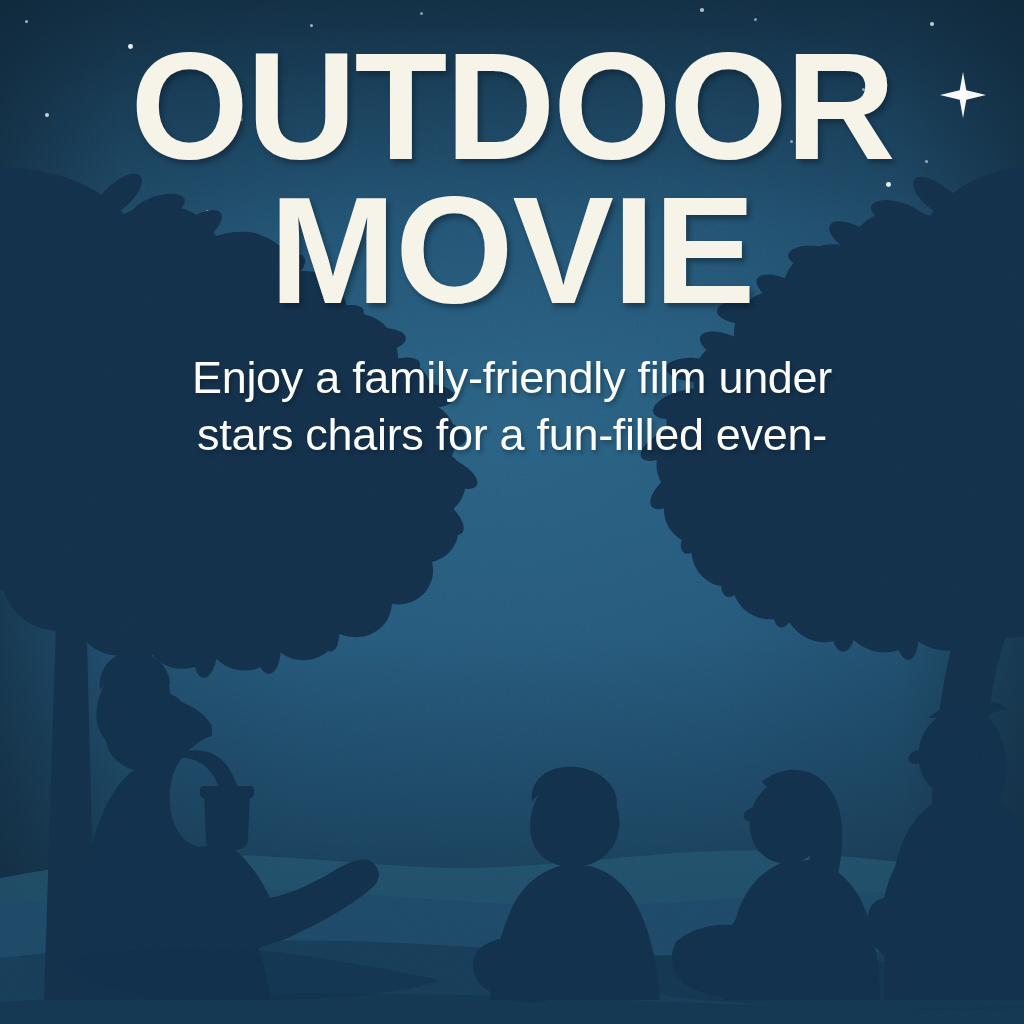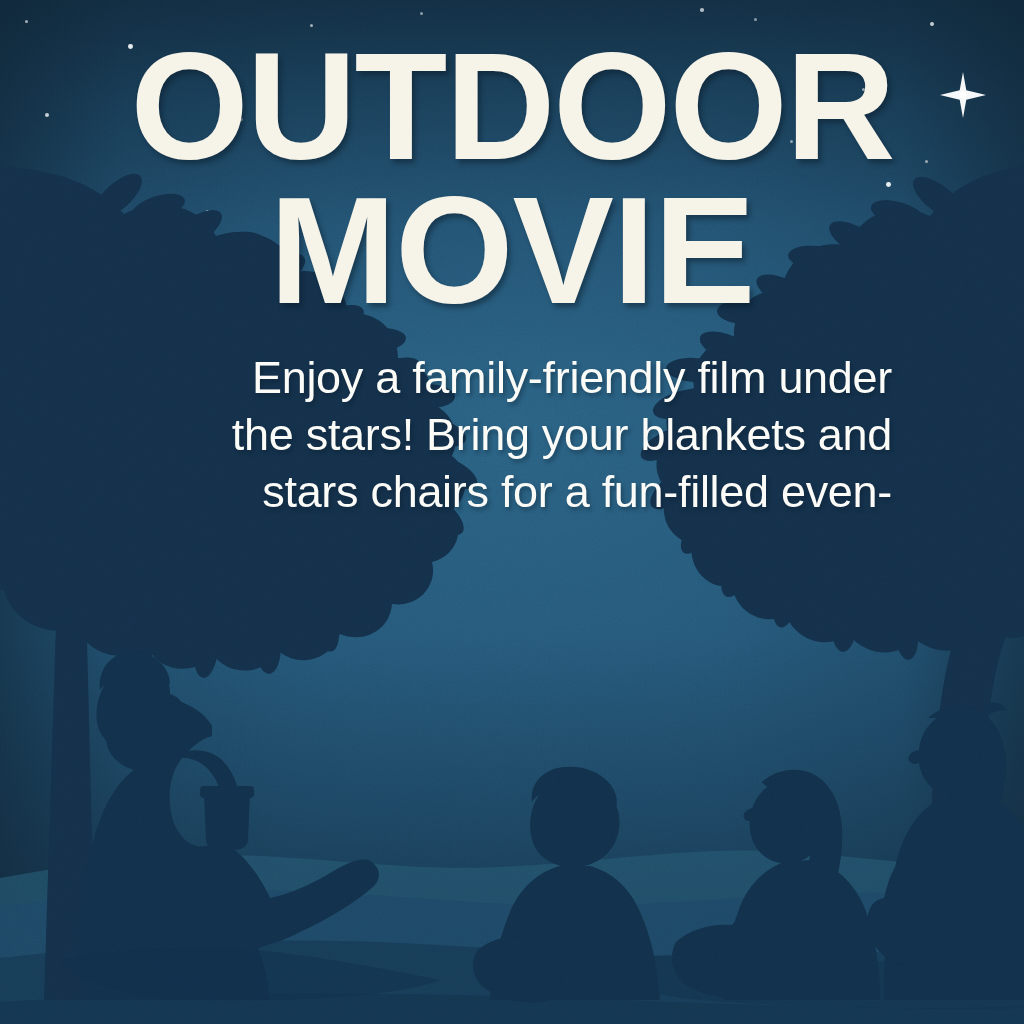--- a/index.html
+++ b/index.html
@@ -106,21 +106,20 @@
 
   .body-copy {
     margin: 26px auto 0 auto;
     width: 760px;
     color: #fbfbf8;
     font-size: 45px;
     line-height: 1.27;
     font-weight: 400;
     letter-spacing: -0.3px;
     text-shadow: 2px 3px 4px rgba(8,24,38,0.40);
-    text-align: right;
   }
   .body-line { display: block; white-space: nowrap; }
 </style>
 </head>
 <body>
 
 <div id="poster">
 
   <div class="sky"></div>
   <div class="sky-top-dark"></div>
@@ -464,18 +463,17 @@
   </svg>
 
   <div class="text-wrap" style="top:34px;">
     <h1 class="title">
       <span class="title-line l1">OUTDOOR</span>
       <span class="title-line l2">MOVIE</span>
     </h1>
 
     <div class="body-copy">
       <span class="body-line">Enjoy a family-friendly film under</span>
-      <span class="body-line">the stars! Bring your blankets and</span>
       <span class="body-line">stars chairs for a fun-filled even-</span>
     </div>
   </div>
 
 </div>
 
 </body></html>

